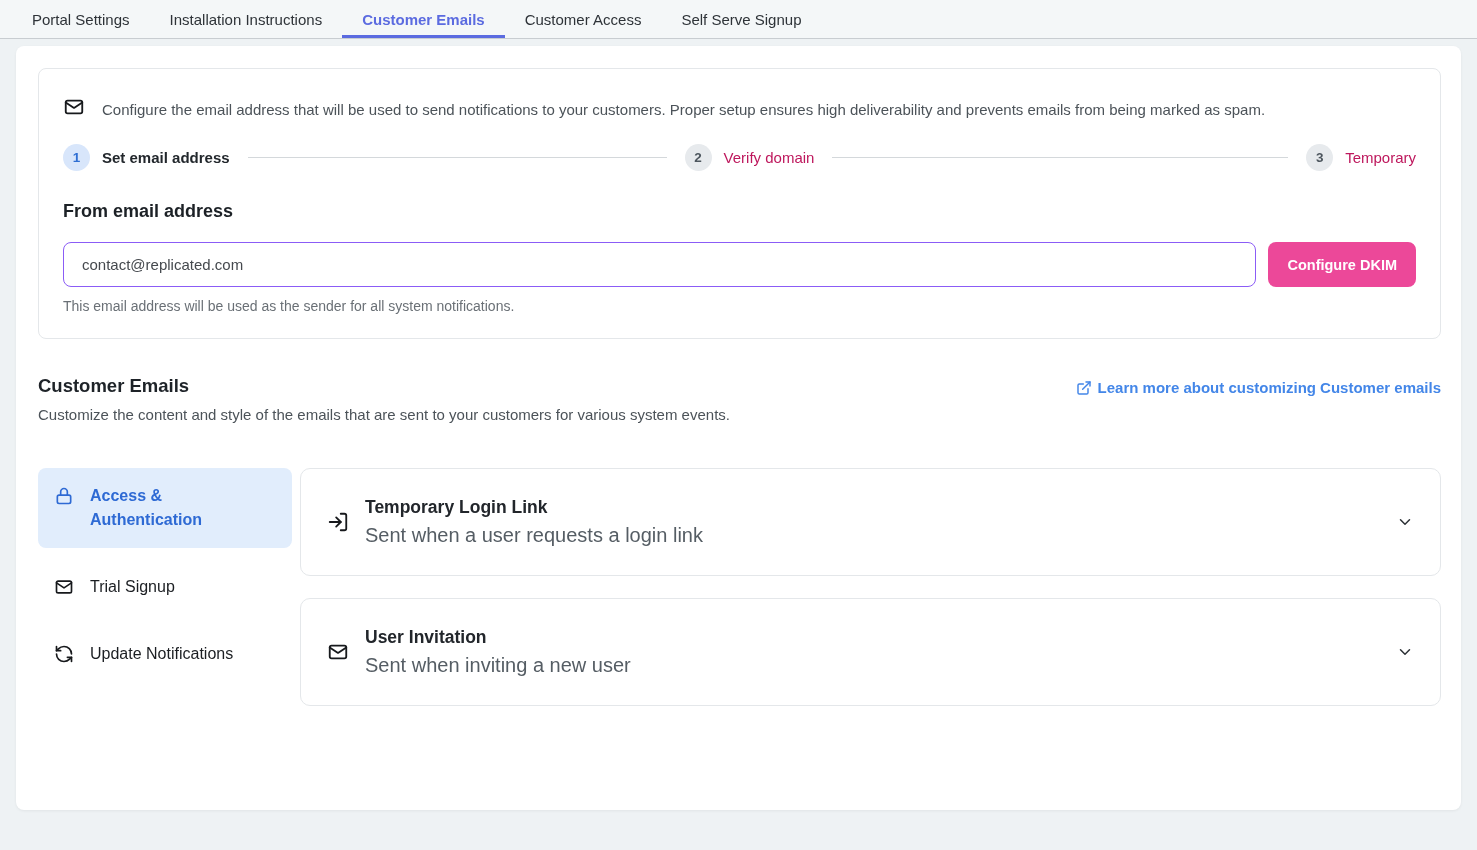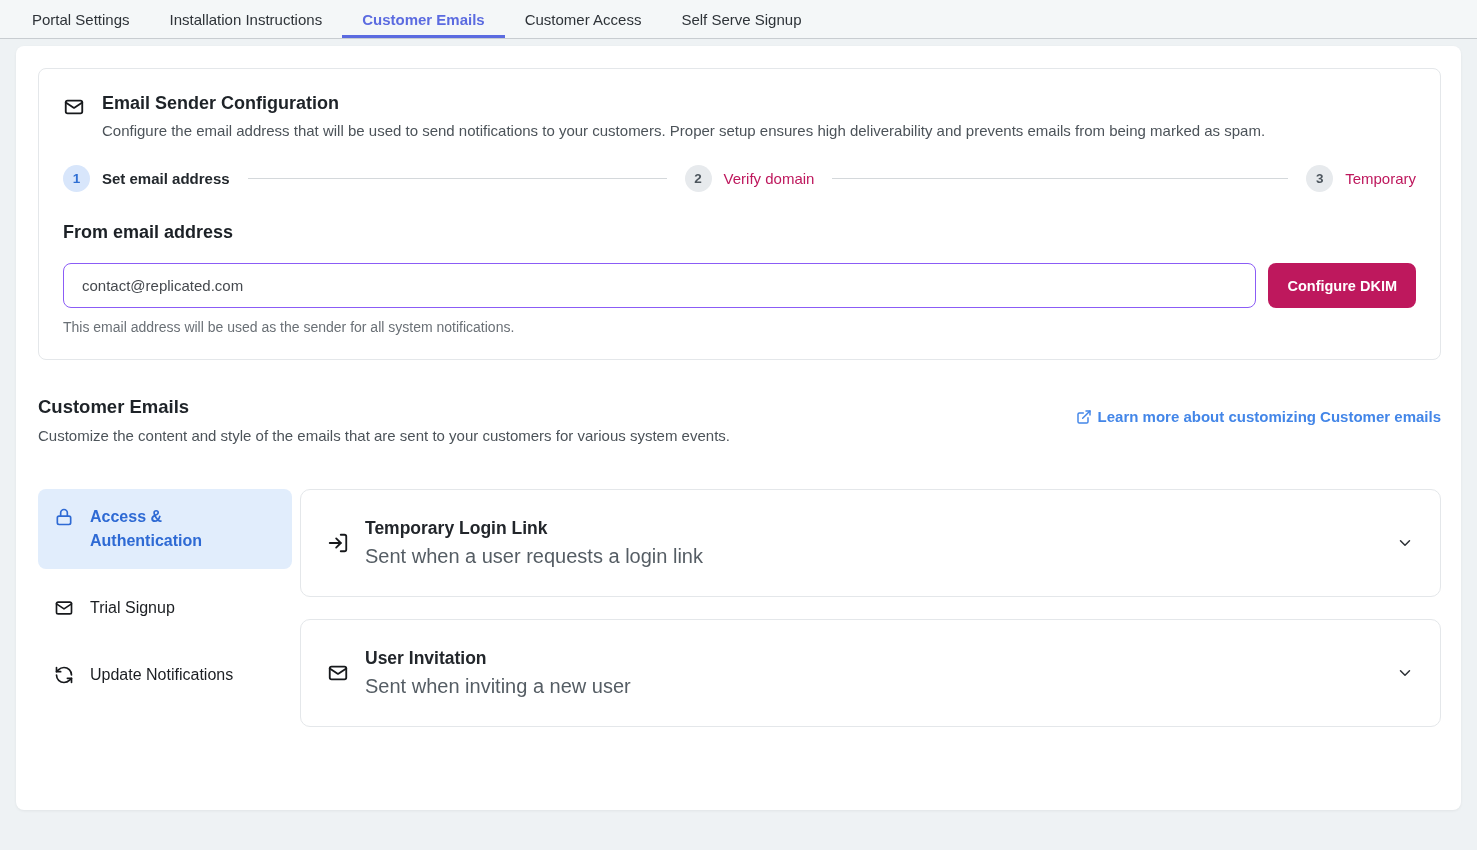--- a/index.html
+++ b/index.html
@@ -71,34 +71,34 @@
   .from-label { margin-top: 30px; font-size: 18px; font-weight: 700; color: #1c2126; }
   .input-row { display: flex; gap: 12px; margin-top: 20px; }
   .email-input {
     flex: 1; height: 45px;
     border: 1px solid #8b5cf6; border-radius: 8px;
     padding: 0 18px; font-size: 15px; color: #45494e;
     font-family: inherit; outline: none; background: #fff;
   }
   .dkim-btn {
     height: 45px; padding: 0 19px;
-    background: #be185d; color: #ffffff;
+    background: #ec4899; color: #ffffff;
     border: none; border-radius: 8px;
     font-size: 14.5px; font-weight: 600;
     font-family: inherit; cursor: pointer; white-space: nowrap;
   }
   .helper-text { margin-top: 11px; font-size: 14px; color: #6a7076; }
   
   .section-head { display: flex; justify-content: space-between; align-items: flex-start; margin-top: 36px; }
   .section-title { font-size: 18.5px; font-weight: 700; color: #1e2328; }
   .section-desc { font-size: 15px; color: #4c5359; margin-top: 9px; }
   .learn-link {
     display: flex; align-items: center; gap: 6px;
     color: #4386e8; font-size: 15px; font-weight: 700;
-    margin-top: 12px; cursor: pointer; text-decoration: none; white-space: nowrap;
+    margin-top: 4px; cursor: pointer; text-decoration: none; white-space: nowrap;
   }
   .content-row { display: flex; gap: 8px; margin-top: 45px; }
   
   .cat-list { width: 254px; flex: 0 0 auto; display: flex; flex-direction: column; gap: 11px; }
   .cat-item {
     display: flex; gap: 16px; align-items: flex-start;
     padding: 16px; border-radius: 8px; cursor: pointer;
     color: #17191c;
   }
   .cat-item .cat-label { font-size: 16px; font-weight: 500; line-height: 1.5; color: #1b1e22; }
@@ -136,21 +136,20 @@
 
   <section class="sender-card">
     <div class="sender-head">
       <span class="icon">
         <svg width="22" height="22" viewBox="0 0 24 24" fill="none" stroke="currentColor" stroke-width="2" stroke-linecap="round" stroke-linejoin="round">
             <rect x="3" y="5" width="18" height="14" rx="2"></rect>
             <polyline points="3,7 12,13 21,7"></polyline>
           </svg>
       </span>
       <div>
-        <h2 class="sender-title">Email Sender Configuration</h2>
         <p class="sender-desc">Configure the email address that will be used to send notifications to your customers. Proper setup ensures high deliverability and prevents emails from being marked as spam.</p>
       </div>
     </div>
 
     <div class="stepper">
       <div class="step-seg active">
         <span class="step-circle">1</span>
         <span class="step-label">Set email address</span>
         <span class="step-line"></span>
       </div>

